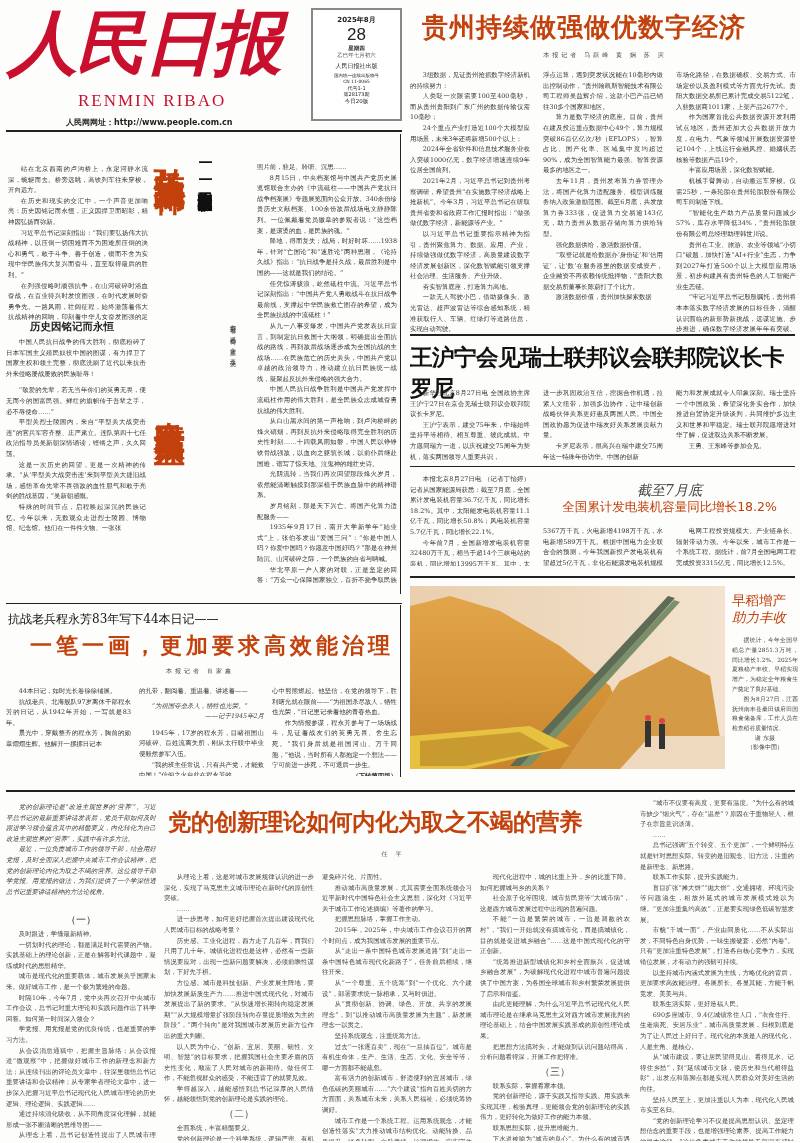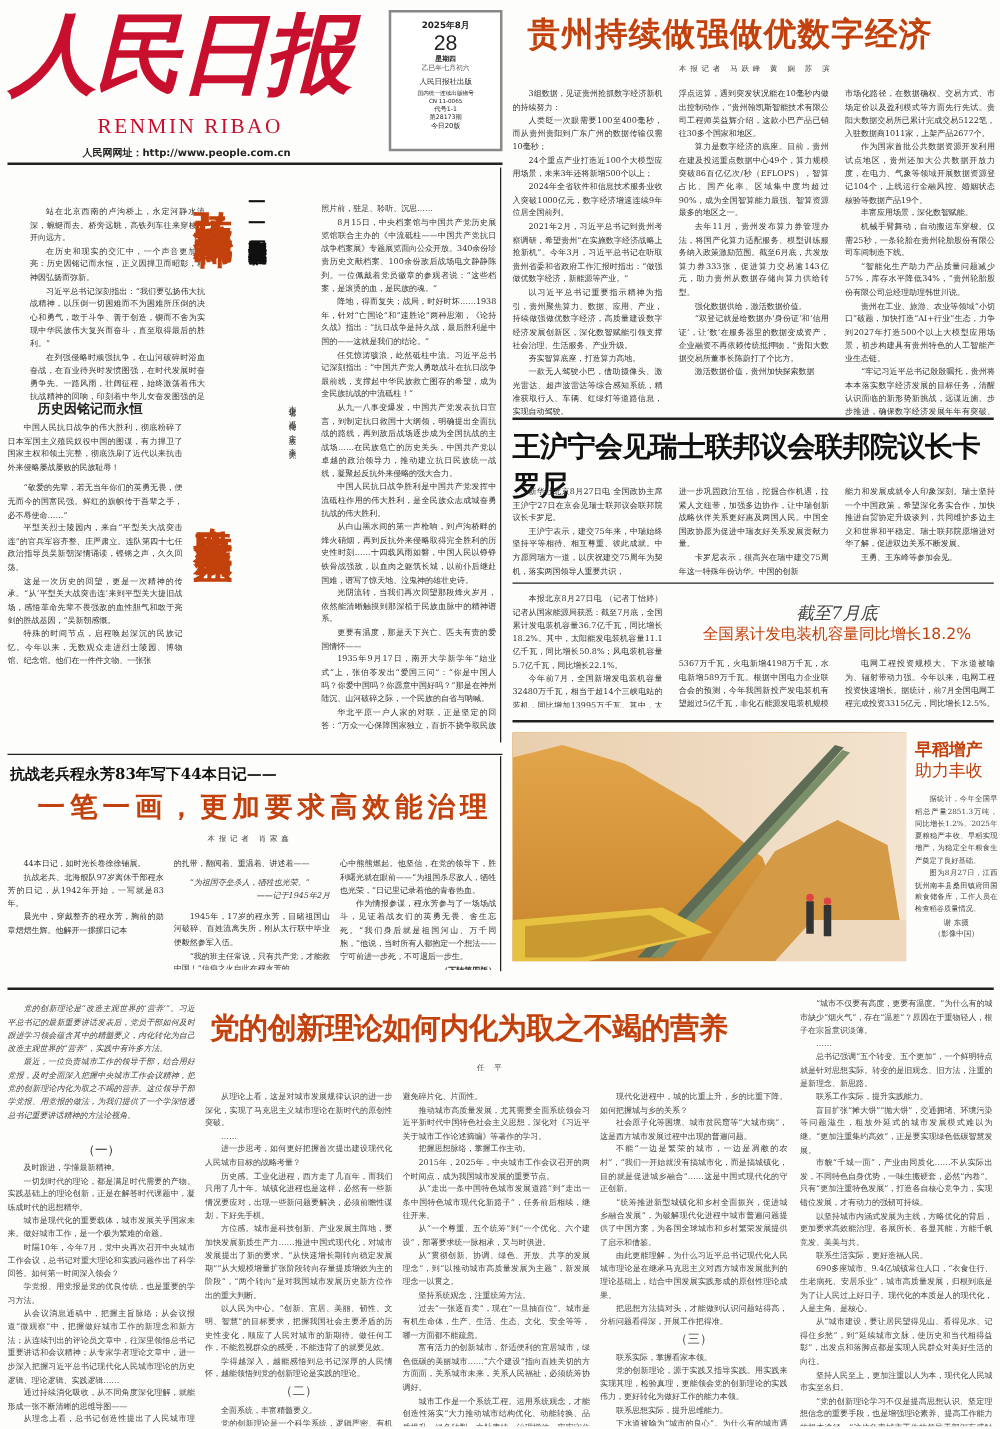--- a/index.html
+++ b/index.html
@@ -73,21 +73,21 @@
       <p>机械手臂舞动，自动搬运车穿梭。仅需25秒，一条轮胎在贵州轮胎股份有限公司车间制造下线。</p>
       <p>“智能化生产助力产品质量问题减少57%，库存水平降低34%，”贵州轮胎股份有限公司总经理助理韩世川说。</p>
       <p>贵州在工业、旅游、农业等领域“小切口”破题，加快打造“AI+行业”生态，力争到2027年打造500个以上大模型应用场景，初步构建具有贵州特色的人工智能产业生态链。</p>
       <p>“牢记习近平总书记殷殷嘱托，贵州将本本落实数字经济发展的目标任务，清醒认识面临的新形势新挑战，远谋近施、步步推进，确保数字经济发展年年有突破、三年上台阶，”贵州省委书记徐麟表示。</p>
   </div>
 </div>
 
 <div class="rule" style="left:6px;top:130px;width:396px;height:2px;"></div>
 
 <div class="abs" style="left:0;top:134px;width:405px;height:460px;">
-  <div class="col body-text" style="left:24px;top:30px;width:140px;height:160px;overflow:hidden;">
+  <div class="col body-text" style="left:8px;top:30px;width:140px;height:160px;overflow:hidden;">
     <p>站在北京西南的卢沟桥上，永定河静水流深，蜿蜒而去。桥旁远眺，高铁列车往来穿梭，开向远方。</p>
       <p>在历史和现实的交汇中，一个声音更加响亮：历史因铭记而永恒，正义因捍卫而昭彰，精神因弘扬而弥新。</p>
       <p>习近平总书记深刻指出：“我们要弘扬伟大抗战精神，以压倒一切困难而不为困难所压倒的决心和勇气，敢于斗争、善于创造，锲而不舍为实现中华民族伟大复兴而奋斗，直至取得最后的胜利。”</p>
       <p>在列强侵略时顽强抗争，在山河破碎时浴血奋战，在百业待兴时发愤图强，在时代发展时奋勇争先。一路风雨，壮阔征程，始终激荡着伟大抗战精神的回响，印刻着中华儿女奋发图强的足迹。</p>
   </div>
   <div class="abs" style="left:30px;top:186px;font-size:10.5px;font-weight:bold;font-family:'DejaVu Sans',sans-serif;">历史因铭记而永恒</div>
   <div class="col body-text" style="left:6px;top:203px;width:140px;height:252px;overflow:hidden;">
     <p>中国人民抗日战争的伟大胜利，彻底粉碎了日本军国主义殖民奴役中国的图谋，有力捍卫了国家主权和领土完整，彻底洗刷了近代以来抗击外来侵略屡战屡败的民族耻辱！</p>
       <p style="margin-top:6px;">“敬爱的先辈，若无当年你们的英勇无畏，便无而今的国富民强。鲜红的旗帜传于吾辈之手，必不辱使命……”</p>
       <p>平型关烈士陵园内，来自“平型关大战突击连”的官兵军容齐整、庄严肃立。连队第四十七任政治指导员吴新朝深情诵读，铿锵之声，久久回荡。</p>
@@ -101,31 +101,31 @@
   <div class="abs vert kai" style="left:228px;top:186px;font-size:6px;letter-spacing:1px;">本报记者  冯春梅  金正波  李亮伊</div>
   <div class="col body-text" style="left:257px;top:28px;width:140px;height:425px;overflow:hidden;">
     <p style="text-indent:0">照片前，驻足、聆听、沉思……</p>
       <p>8月15日，中央档案馆与中国共产党历史展览馆联合主办的《中流砥柱——中国共产党抗日战争档案展》专题展览面向公众开放。340余份珍贵历史文献档案、100余份敌后战场电文静静陈列。一位佩戴着党员徽章的参观者说：“这些档案，是滚烫的血，是民族的魂。”</p>
       <p>降地，得而复失；战局，时好时坏……1938年，针对“亡国论”和“速胜论”两种思潮，《论持久战》指出：“抗日战争是持久战，最后胜利是中国的——这就是我们的结论。”</p>
       <p>任凭惊涛骇浪，屹然砥柱中流。习近平总书记深刻指出：“中国共产党人勇敢战斗在抗日战争最前线，支撑起中华民族救亡图存的希望，成为全民族抗战的中流砥柱！”</p>
       <p>从九一八事变爆发，中国共产党发表抗日宣言，到制定抗日救国十大纲领，明确提出全面抗战的路线，再到敌后战场逐步成为全国抗战的主战场……在民族危亡的历史关头，中国共产党以卓越的政治领导力，推动建立抗日民族统一战线，凝聚起反抗外来侵略的强大合力。</p>
       <p>中国人民抗日战争胜利是中国共产党发挥中流砥柱作用的伟大胜利，是全民族众志成城奋勇抗战的伟大胜利。</p>
       <p>从白山黑水间的第一声枪响，到卢沟桥畔的烽火硝烟，再到反抗外来侵略取得完全胜利的历史性时刻……十四载风雨如磐，中国人民以铮铮铁骨战强敌，以血肉之躯筑长城，以前仆后继赴国难，谱写了惊天地、泣鬼神的雄壮史诗。</p>
       <p>光阴流转，当我们再次回望那段烽火岁月，依然能清晰触摸到那深植于民族血脉中的精神谱系。</p>
-      <p>更要有温度，那是天下兴亡、匹夫有责的爱国情怀——</p>
+      <p>岁月铭刻，那是天下兴亡、将国产化算力适配服务——</p>
       <p>1935年9月17日，南开大学新学年“始业式”上，张伯苓发出“爱国三问”：“你是中国人吗？你爱中国吗？你愿意中国好吗？”那是在神州陆沉、山河破碎之际，一个民族的自省与呐喊。</p>
       <p>华北平原一户人家的对联，正是坚定的回答：“万众一心保障国家独立，百折不挠争取民族解放”，横批：“抗战到底”。</p>
   </div>
   <div class="rule" style="left:400px;top:0;width:1px;height:460px;"></div>
 </div>
 
 <div class="rule" style="left:6px;top:603px;width:396px;height:1px;"></div>
 
 <div class="abs" style="left:0;top:607px;width:405px;height:170px;">
-  <div class="abs h-serif" style="left:8px;top:4px;font-size:12px;font-weight:bold;">抗战老兵程永芳83年写下44本日记——</div>
+  <div class="abs h-serif" style="left:8px;top:4px;font-size:12px;font-weight:normal;">抗战老兵程永芳83年写下44本日记——</div>
   <div class="abs h-black" style="left:30px;top:24px;font-size:22px;letter-spacing:4px;">一笔一画，更加要求高效能治理</div>
   <div class="abs byline" style="left:0;top:60px;width:400px;font-size:6px;">本报记者  肖家鑫</div>
   <div class="col body-text" style="left:6px;top:79px;width:125px;height:90px;overflow:hidden;">
     <p>44本日记，如时光长卷徐徐铺展。</p>
       <p>抗战老兵、北海舰队97岁离休干部程永芳的日记，从1942年开始，一写就是83年。</p>
       <p>晨光中，穿戴整齐的程永芳，胸前的勋章熠熠生辉。他解开一摞摞日记本</p>
   </div>
   <div class="col body-text" style="left:139px;top:79px;width:125px;height:90px;overflow:hidden;">
     <p style="text-indent:0">的扎带，翻阅着、重温着、讲述着——</p>
     <p class="kai" style="margin-top:4px;font-style:italic;">“为祖国夺垒杀人，牺牲也光荣。”</p>
@@ -165,21 +165,21 @@
   <div class="col body-text" style="left:0;top:6px;width:120px;height:92px;overflow:hidden;">
     <p>本报北京8月27日电  （记者丁怡婷）记者从国家能源局获悉：截至7月底，全国累计发电装机容量36.7亿千瓦，同比增长18.2%。其中，太阳能发电装机容量11.1亿千瓦，同比增长50.8%；风电装机容量5.7亿千瓦，同比增长22.1%。</p>
       <p>今年前7月，全国新增发电装机容量32480万千瓦，相当于超14个三峡电站的装机，同比增加13995万千瓦。其中，太阳能发电新增22325万千瓦，风电新增</p>
   </div>
   <div class="abs kai" style="left:133px;top:14px;width:253px;text-align:center;font-size:14px;font-style:italic;">截至7月底</div>
   <div class="abs h-black" style="left:133px;top:31px;width:253px;text-align:center;font-size:12.5px;font-weight:normal;">全国累计发电装机容量同比增长18.2%</div>
   <div class="col body-text" style="left:133px;top:58px;width:120px;height:40px;overflow:hidden;">
     <p style="text-indent:0">5367万千瓦，火电新增4198万千瓦，水电新增589万千瓦。根据中国电力企业联合会的预测，今年我国新投产发电装机有望超过5亿千瓦，非化石能源发电装机规模占比预计在61%左右。</p>
   </div>
   <div class="col body-text" style="left:266px;top:58px;width:120px;height:40px;overflow:hidden;">
-    <p>电网工程投资规模大、下水道被喻为、辐射带动力强。今年以来，电网工程投资快速增长。据统计，前7月全国电网工程完成投资3315亿元，同比增长12.5%。</p>
+    <p>电网工程投资规模大、产业链条长、辐射带动力强。今年以来，城市工作是一个系统工程。据统计，前7月全国电网工程完成投资3315亿元，同比增长12.5%。</p>
   </div>
 </div>
 
 <div class="rule" style="left:410px;top:576px;width:385px;height:1.5px;"></div>
 
 <div class="abs photo" style="left:410px;top:586px;width:315px;height:183px;">
   <svg width="315" height="183" viewBox="0 0 315 183">
     <defs>
       <linearGradient id="wall" x1="0" y1="0" x2="1" y2="0">
         <stop offset="0" stop-color="#e9cfae"></stop>
@@ -199,22 +199,22 @@
     <polygon points="0,150 120,140 160,160 60,183 0,183" fill="#e6c240"></polygon>
     <polygon points="10,155 110,146 140,163 55,180 10,180" fill="#c99a30"></polygon>
     <rect x="235" y="135" width="6" height="26" fill="#333"></rect>
     <circle cx="238" cy="132" r="3" fill="#d44"></circle>
     <rect x="249" y="138" width="6" height="25" fill="#333"></rect>
     <circle cx="252" cy="135" r="3" fill="#d44"></circle>
   </svg>
 </div>
 
 <div class="abs" style="left:732px;top:592px;width:66px;height:180px;">
-  <div class="h-black" style="font-size:13.5px;font-weight:bold;line-height:17px;">早稻增产</div>
-  <div class="h-black" style="font-size:13.5px;font-weight:normal;line-height:17px;">助力丰收</div>
+  <div class="h-black" style="font-size:13.5px;font-weight:normal;line-height:17px;">早稻增产</div>
+  <div class="h-black" style="font-size:13.5px;font-weight:normal;line-height:17px;font-style:italic;">助力丰收</div>
   <div class="body-text kai" style="margin-top:10px;font-size:5.8px;line-height:9.8px;">
     <p>据统计，今年全国早稻总产量2851.3万吨，同比增长1.2%。2025年夏粮稳产丰收、早稻实现增产，为稳定全年粮食生产奠定了良好基础。</p>
       <p>图为8月27日，江西抚州南丰县桑田镇府田国粮食储备库，工作人员在检查稻谷质量情况。</p>
   </div>
   <div class="kai" style="font-size:6px;text-align:center;">谢  东摄</div>
   <div class="kai" style="font-size:6px;text-align:center;">（影像中国）</div>
 </div>
 
 <div class="rule" style="left:6px;top:790px;width:789px;height:1.5px;"></div>
 

